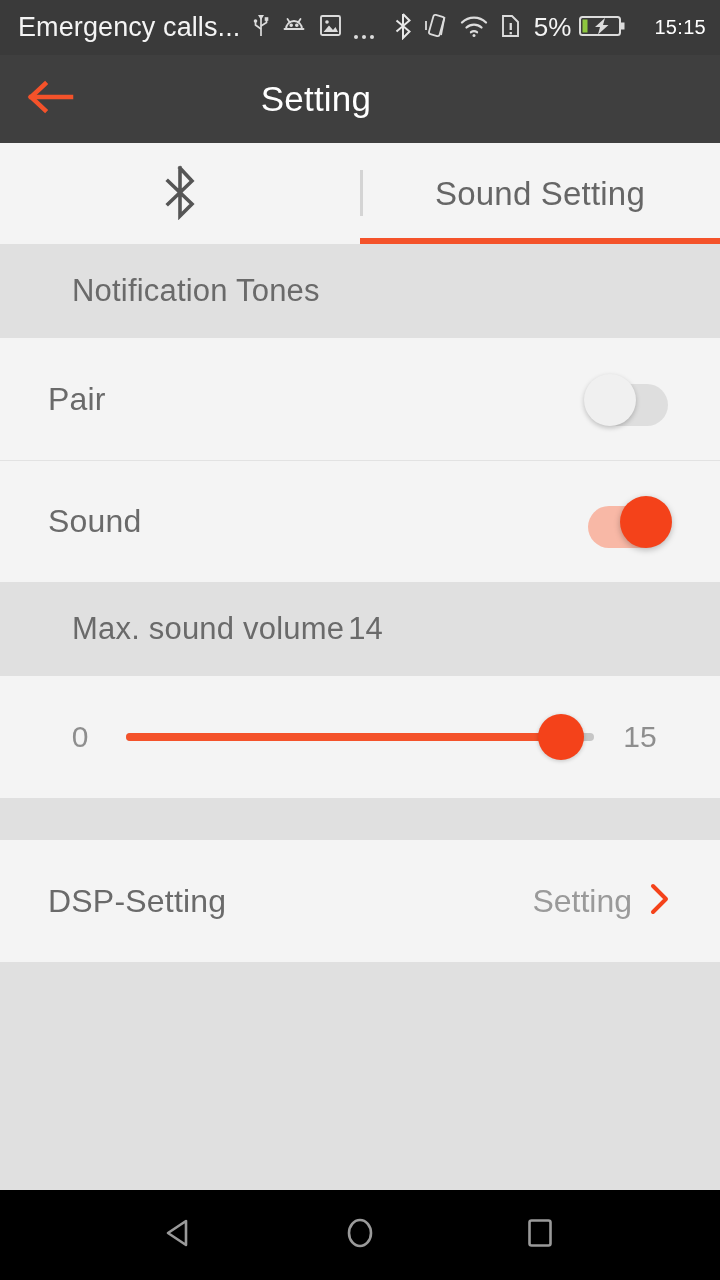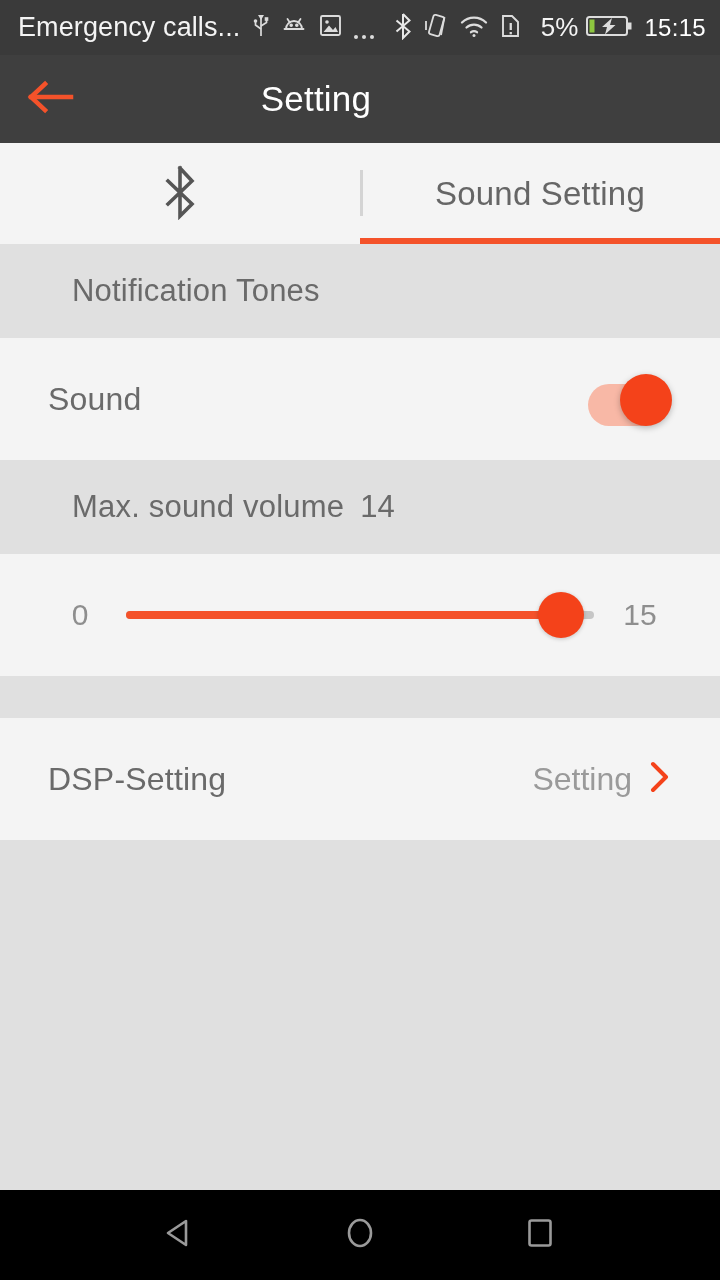--- a/index.html
+++ b/index.html
@@ -49,24 +49,24 @@
     margin-left: auto;
     display: flex;
     align-items: center;
     gap: 8px;
   }
   #battery-pct {
     font-size: 26px;
     color: #f4f4f4;
   }
   #clock {
-    font-size: 24px;
+    font-size: 20px;
     color: #ffffff;
     letter-spacing: 0.3px;
-    margin-left: 4px;
+    margin-left: 21px;
     text-align: center;
   }
   .dots-icon {
     display: flex;
     align-items: flex-end;
     gap: 4px;
     height: 26px;
     padding-bottom: 4px;
   }
   .dots-icon i {
@@ -159,21 +159,21 @@
     box-sizing: border-box;
   }
   .section-header .sh-text {
     font-size: 31px;
     color: #6a6a6a;
     letter-spacing: 0.2px;
   }
   .section-header .sh-value {
     font-size: 31px;
     color: #6a6a6a;
-    margin-left: 16px;
+    margin-left: 4px;
   }
   .spacer-section {
     height: 42px;
     background: #e0e0e0;
   }
   .row {
     height: 122px;
     background: #f4f4f4;
     display: flex;
     align-items: center;
@@ -430,20 +430,29 @@
     </div>
   </div>
   <div id="tab-divider"></div>
 
   <div id="content">
 
     <div class="section-header">
       <span class="sh-text">Notification Tones</span>
     </div>
 
+    <div class="row">
+      <span class="row-label">Pair</span>
+      <span class="row-right">
+        <span class="switch">
+          <span class="track"></span>
+          <span class="knob"></span>
+        </span>
+      </span>
+    </div>
 
     <div class="row">
       <span class="row-label">Sound</span>
       <span class="row-right">
         <span class="switch on">
           <span class="track"></span>
           <span class="knob"></span>
         </span>
       </span>
     </div>

